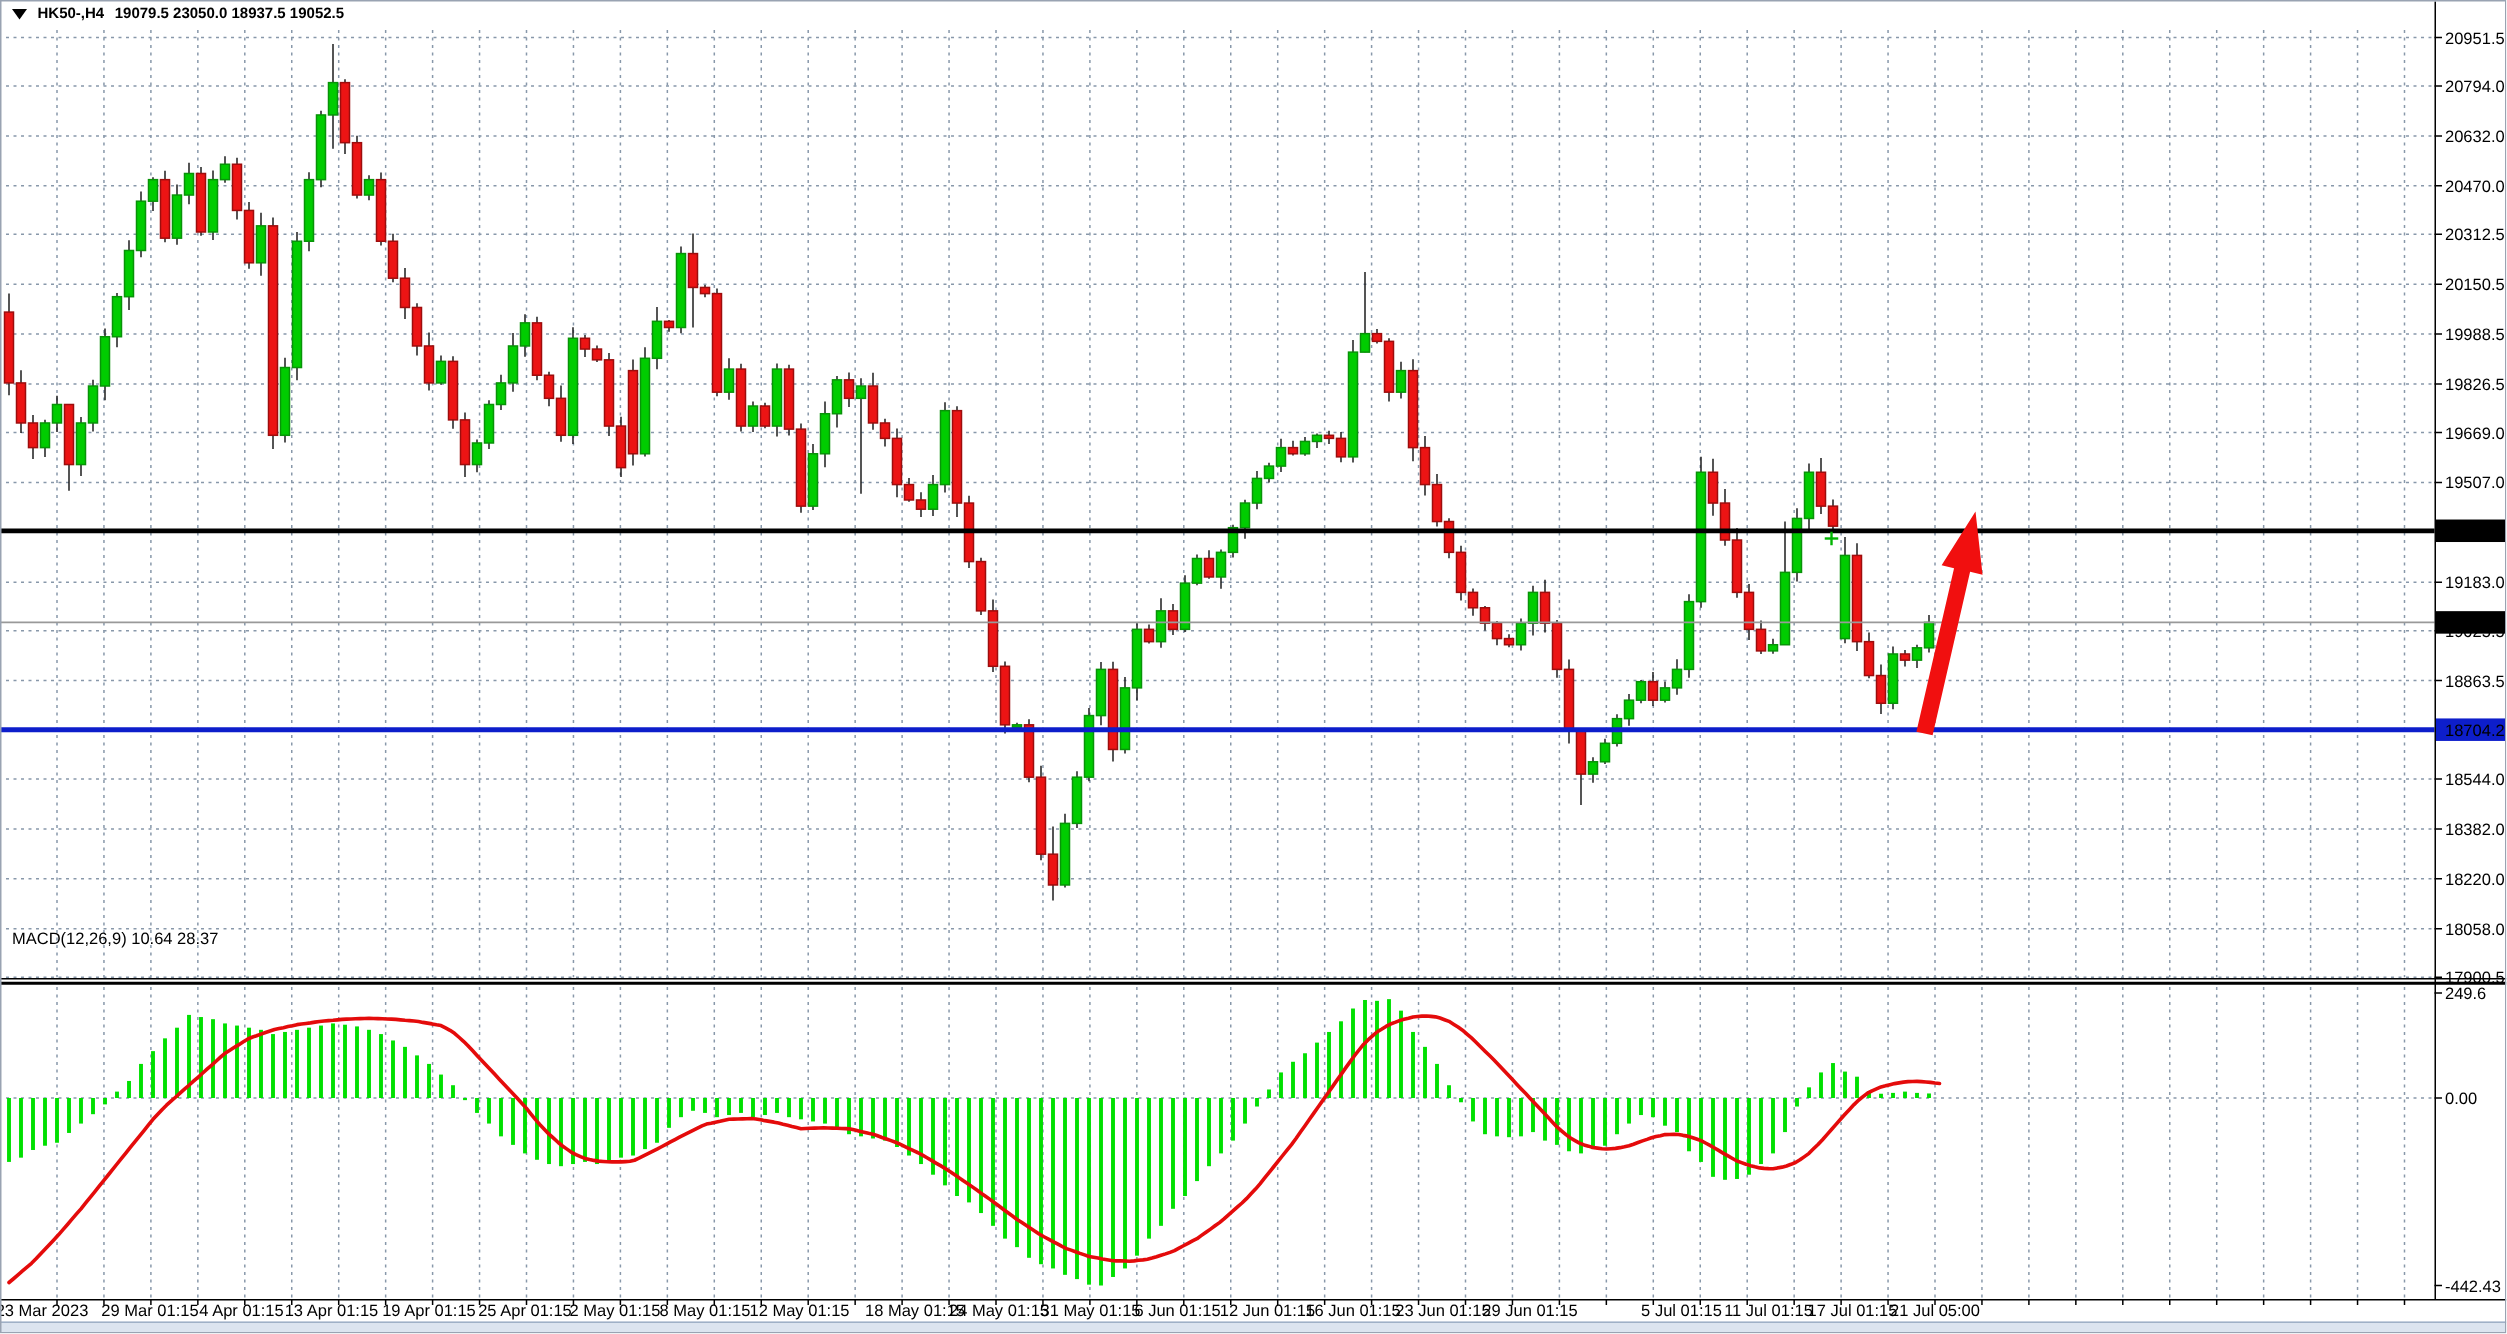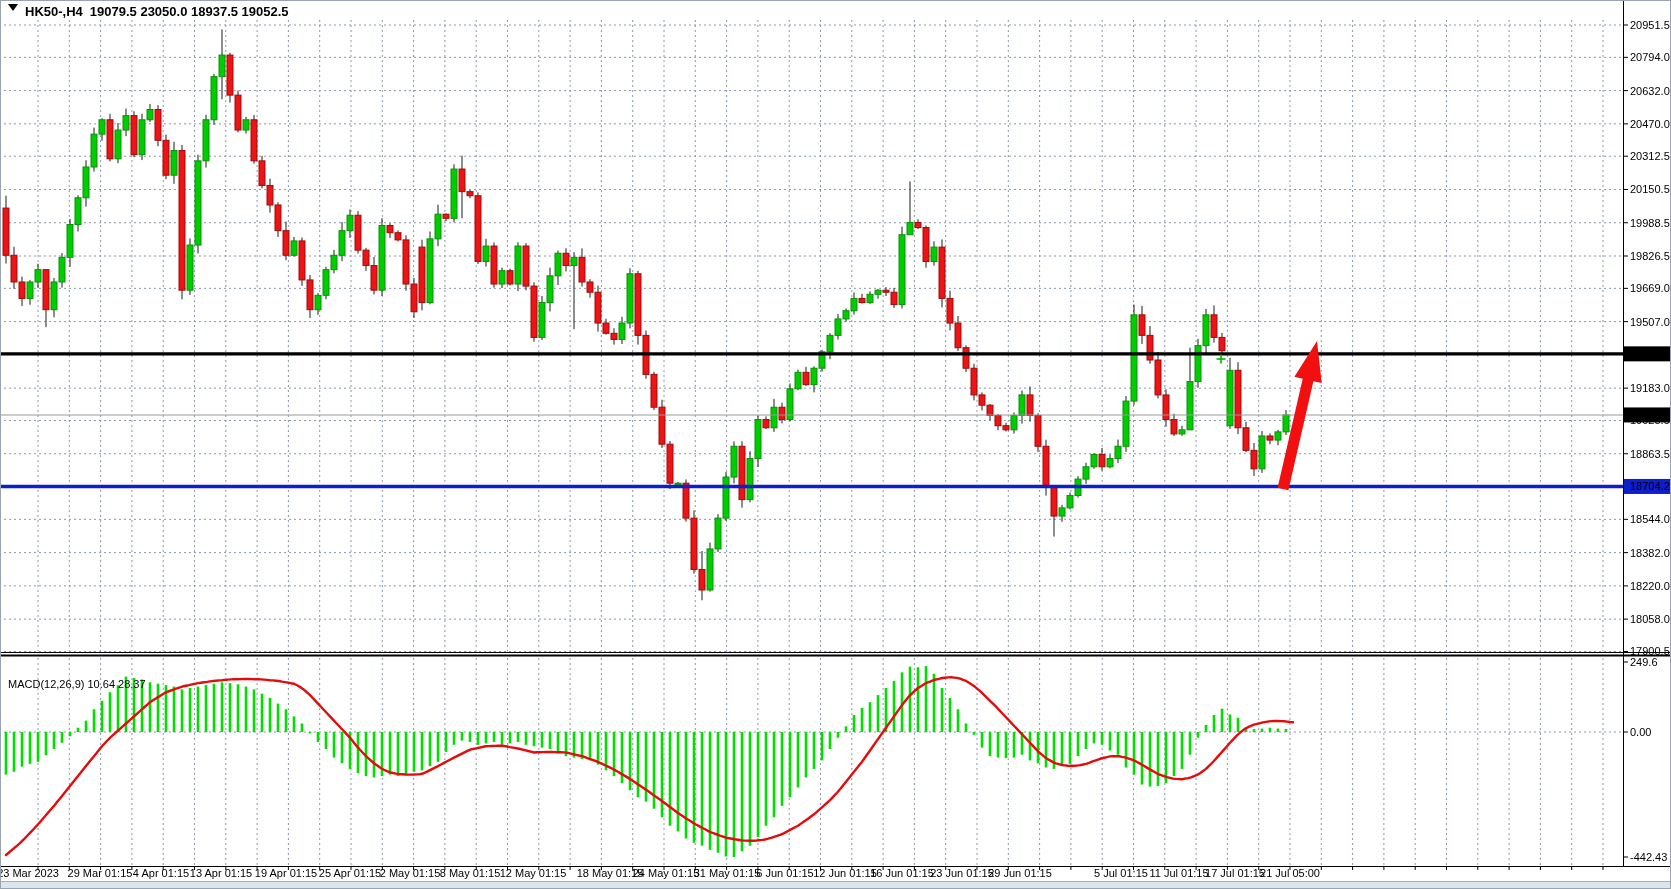--- a/index.html
+++ b/index.html
@@ -1,22 +1,22 @@
 <!DOCTYPE html>
 <html><head>
 <meta charset="utf-8">
 <style>
   html,body{margin:0;padding:0;background:#fff;}
   .window{position:relative;width:1671px;height:889px;background:#fff;overflow:hidden;
           font-family:"Liberation Sans",sans-serif;}
   svg{position:absolute;left:0;top:0;}
   svg text{font-family:"Liberation Sans",sans-serif;font-size:11px;fill:#000;}
-  .title-row{position:absolute;left:8px;top:4px;display:flex;gap:7px;
-             font-size:13px;font-weight:700;color:#000;z-index:5;}
-  .macd-caption{position:absolute;left:8px;top:678px;font-size:11px;color:#000;z-index:5;text-align:right;}
+  .title-row{position:absolute;left:8px;top:4px;display:flex;align-items:center;gap:7px;
+             font-size:10px;font-weight:700;color:#000;z-index:5;}
+  .macd-caption{position:absolute;left:8px;top:620px;font-size:11px;color:#000;z-index:5;text-align:right;}
   .tri{width:0;height:0;border-left:5px solid transparent;border-right:5px solid transparent;
        border-top:7px solid #000;display:inline-block;}
 </style>
 </head>
 <body>
 
 <div class="window">
   <svg id="chart" width="1671" height="889" viewBox="0 0 1671 889">
       <rect x="0" y="0" width="1671" height="889" fill="#ffffff"></rect>
       <g stroke="#8898aa" stroke-width="1" stroke-dasharray="2,3">

